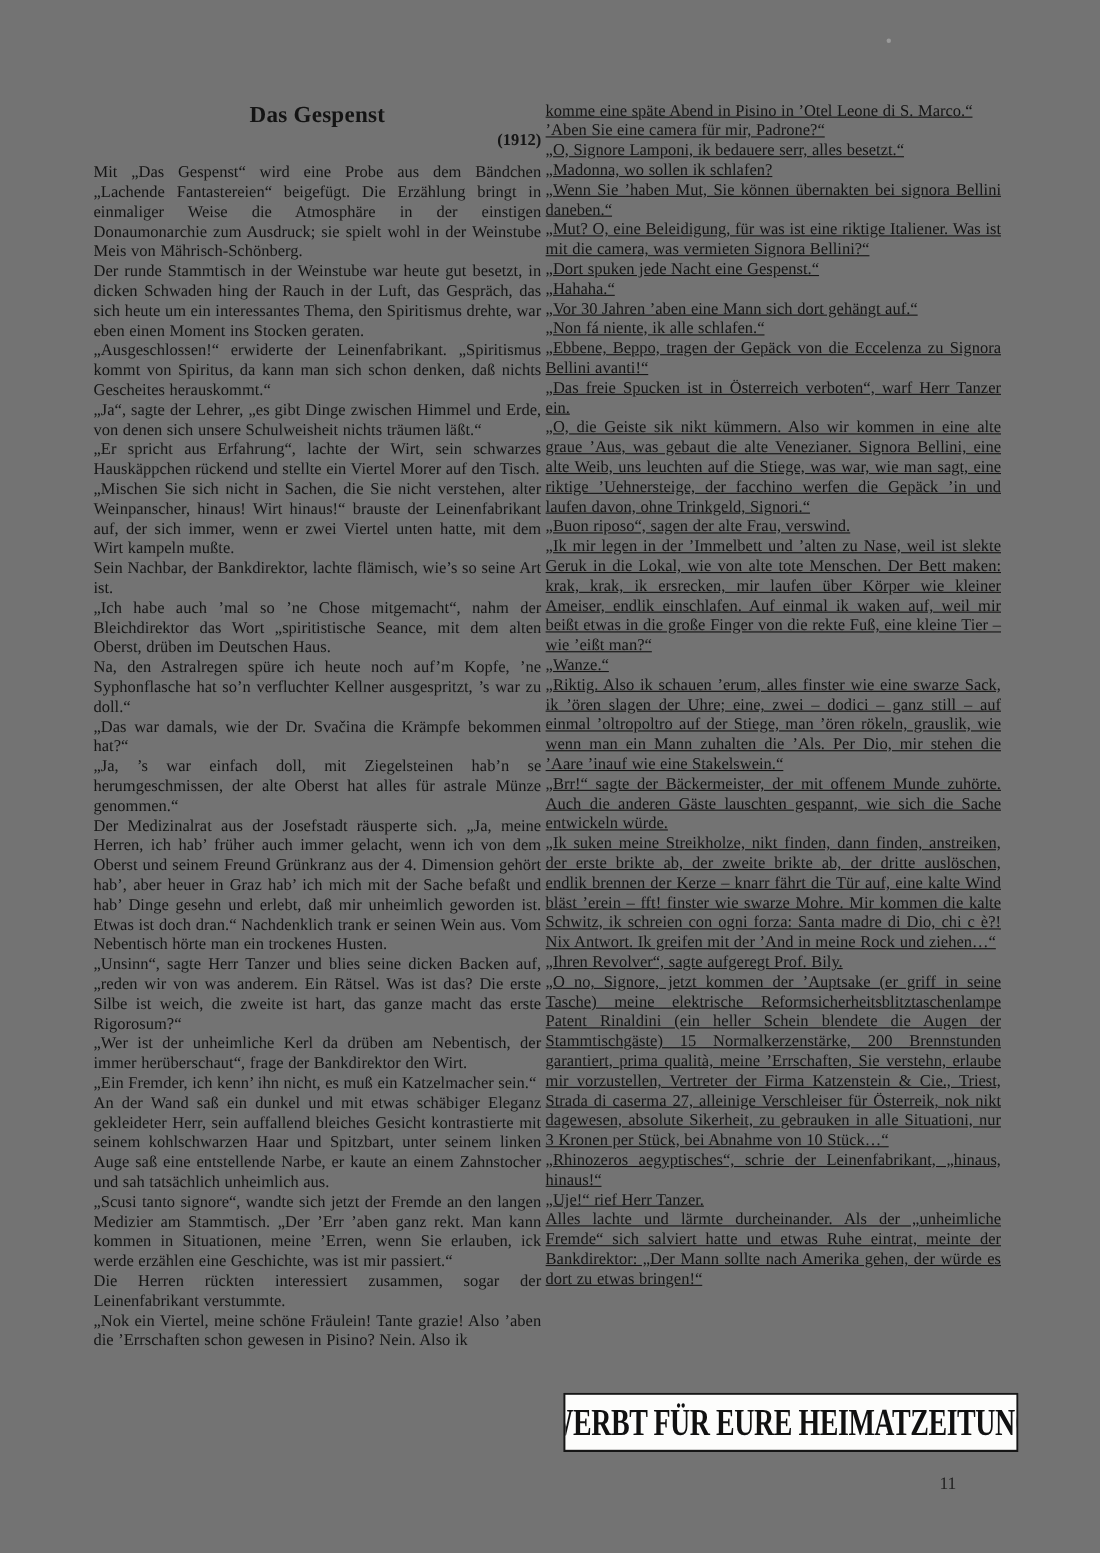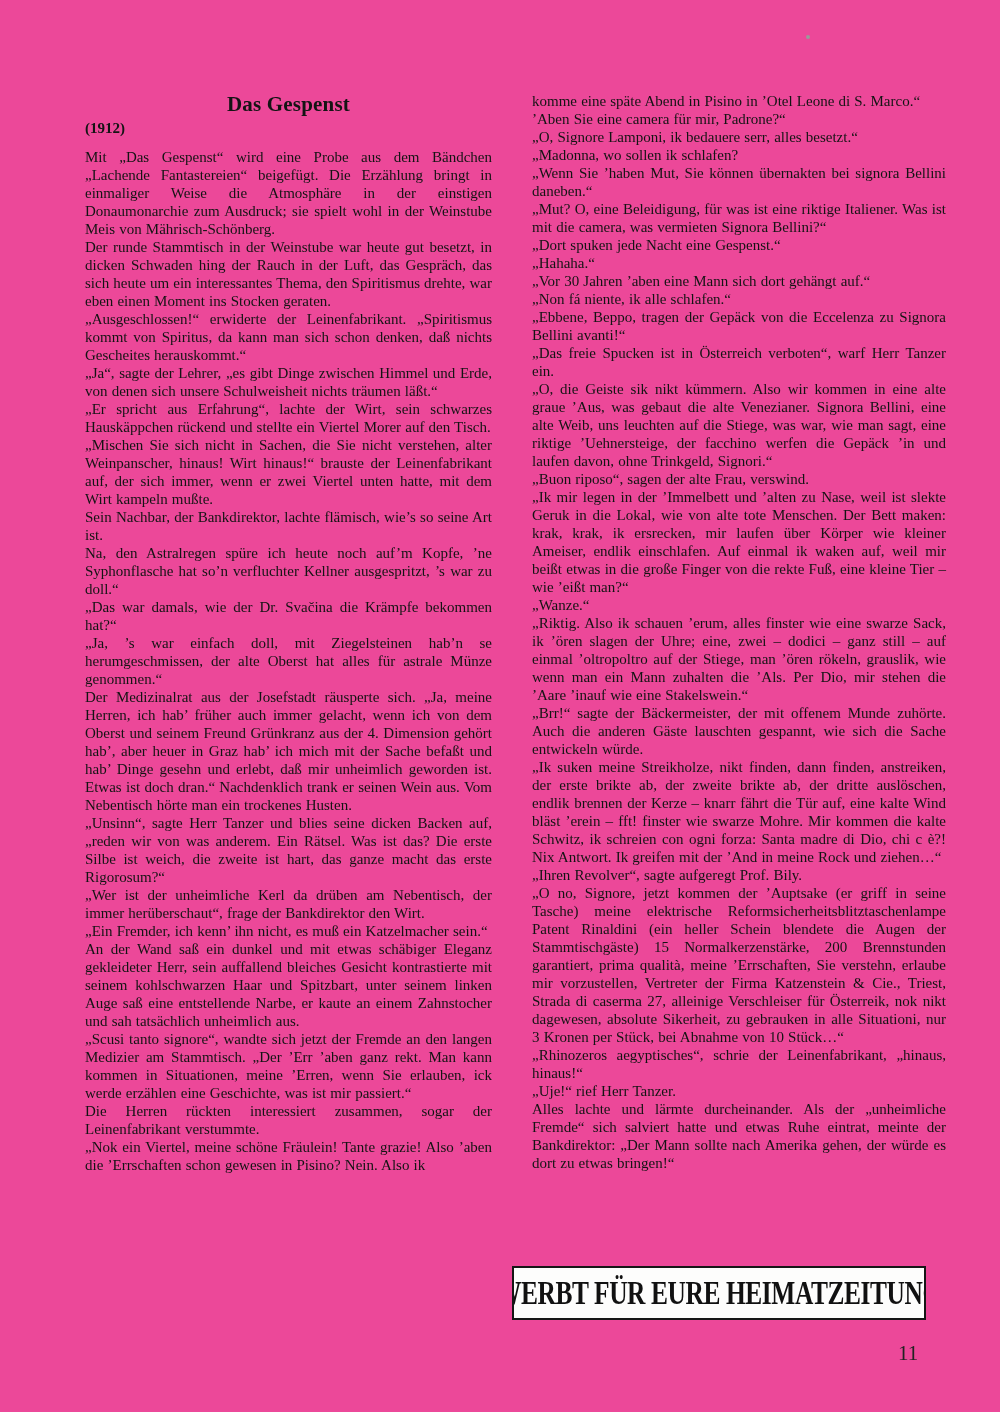--- a/index.html
+++ b/index.html
@@ -5,43 +5,43 @@
   html, body {
     margin: 0;
     padding: 0;
     background: #e8e8e8;
   }
   .page {
     position: relative;
     width: 1000px;
     height: 1412px;
     margin: 0 auto;
-    background: #ec4899;
+    background: #737373;
     color: #141414;
     font-family: "Liberation Serif", "DejaVu Serif", serif;
     overflow: hidden;
   }
   .col {
     position: absolute;
     top: 92px;
   }
   .col.left  { left: 85px;  width: 407px; }
-  .col.right { left: 532px; width: 414px; }
+  .col.right { left: 496px; width: 414px; text-decoration: underline; }
   .doc-title {
     margin: 0 0 3px 0;
     font-size: 21px;
     font-weight: bold;
     text-align: center;
     letter-spacing: 0.2px;
   }
   .doc-year {
     margin: 0 0 11px 0;
     font-size: 15px;
     font-weight: bold;
-    text-align: left;
+    text-align: right;
   }
   .body-text p {
     margin: 0;
     font-size: 15px;
     line-height: 18px;
     text-align: justify;
     word-spacing: 0.4px;
   }
   .banner {
     position: absolute;
@@ -61,23 +61,23 @@
     font-weight: bold;
     font-size: 31px;
     white-space: nowrap;
     letter-spacing: -0.5px;
     transform: scale(0.82, 1.12);
     transform-origin: center center;
     color: #111;
   }
   .pagenum {
     position: absolute;
-    left: 898px;
+    left: 854px;
     top: 1341px;
-    font-size: 21px;
+    font-size: 16px;
     color: #222;
   }
   .speck {
     position: absolute;
     left: 806px;
     top: 35px;
     width: 4px;
     height: 4px;
     border-radius: 50%;
     background: #9a9a9a;
@@ -93,20 +93,21 @@
     <h1 class="doc-title">Das Gespenst</h1>
     <h2 class="doc-year">(1912)</h2>
     <div class="body-text">
         <p>Mit „Das Gespenst“ wird eine Probe aus dem Bändchen „Lachende Fantastereien“ beigefügt. Die Erzählung bringt in einmaliger Weise die Atmosphäre in der einstigen Donaumonarchie zum Ausdruck; sie spielt wohl in der Weinstube Meis von Mährisch-Schönberg.</p>
         <p>Der runde Stammtisch in der Weinstube war heute gut besetzt, in dicken Schwaden hing der Rauch in der Luft, das Gespräch, das sich heute um ein interessantes Thema, den Spiritismus drehte, war eben einen Moment ins Stocken geraten.</p>
         <p>„Ausgeschlossen!“ erwiderte der Leinenfabrikant. „Spiritismus kommt von Spiritus, da kann man sich schon denken, daß nichts Gescheites herauskommt.“</p>
         <p>„Ja“, sagte der Lehrer, „es gibt Dinge zwischen Himmel und Erde, von denen sich unsere Schulweisheit nichts träumen läßt.“</p>
         <p>„Er spricht aus Erfahrung“, lachte der Wirt, sein schwarzes Hauskäppchen rückend und stellte ein Viertel Morer auf den Tisch.</p>
         <p>„Mischen Sie sich nicht in Sachen, die Sie nicht verstehen, alter Weinpanscher, hinaus! Wirt hinaus!“ brauste der Leinenfabrikant auf, der sich immer, wenn er zwei Viertel unten hatte, mit dem Wirt kampeln mußte.</p>
         <p>Sein Nachbar, der Bankdirektor, lachte flämisch, wie’s so seine Art ist.</p>
+        <p>„Ich habe auch ’mal so ’ne Chose mitgemacht“, nahm der Bleichdirektor das Wort „spiritistische Seance, mit dem alten Oberst, drüben im Deutschen Haus.</p>
         <p>Na, den Astralregen spüre ich heute noch auf’m Kopfe, ’ne Syphonflasche hat so’n verfluchter Kellner ausgespritzt, ’s war zu doll.“</p>
         <p>„Das war damals, wie der Dr. Svačina die Krämpfe bekommen hat?“</p>
         <p>„Ja, ’s war einfach doll, mit Ziegelsteinen hab’n se herumgeschmissen, der alte Oberst hat alles für astrale Münze genommen.“</p>
         <p>Der Medizinalrat aus der Josefstadt räusperte sich. „Ja, meine Herren, ich hab’ früher auch immer gelacht, wenn ich von dem Oberst und seinem Freund Grünkranz aus der 4. Dimension gehört hab’, aber heuer in Graz hab’ ich mich mit der Sache befaßt und hab’ Dinge gesehn und erlebt, daß mir unheimlich geworden ist. Etwas ist doch dran.“ Nachdenklich trank er seinen Wein aus. Vom Nebentisch hörte man ein trockenes Husten.</p>
         <p>„Unsinn“, sagte Herr Tanzer und blies seine dicken Backen auf, „reden wir von was anderem. Ein Rätsel. Was ist das? Die erste Silbe ist weich, die zweite ist hart, das ganze macht das erste Rigorosum?“</p>
         <p>„Wer ist der unheimliche Kerl da drüben am Nebentisch, der immer herüberschaut“, frage der Bankdirektor den Wirt.</p>
         <p>„Ein Fremder, ich kenn’ ihn nicht, es muß ein Katzelmacher sein.“</p>
         <p>An der Wand saß ein dunkel und mit etwas schäbiger Eleganz gekleideter Herr, sein auffallend bleiches Gesicht kontrastierte mit seinem kohlschwarzen Haar und Spitzbart, unter seinem linken Auge saß eine entstellende Narbe, er kaute an einem Zahnstocher und sah tatsächlich unheimlich aus.</p>
         <p>„Scusi tanto signore“, wandte sich jetzt der Fremde an den langen Medizier am Stammtisch. „Der ’Err ’aben ganz rekt. Man kann kommen in Situationen, meine ’Erren, wenn Sie erlauben, ick werde erzählen eine Geschichte, was ist mir passiert.“</p>
         <p>Die Herren rückten interessiert zusammen, sogar der Leinenfabrikant verstummte.</p>

